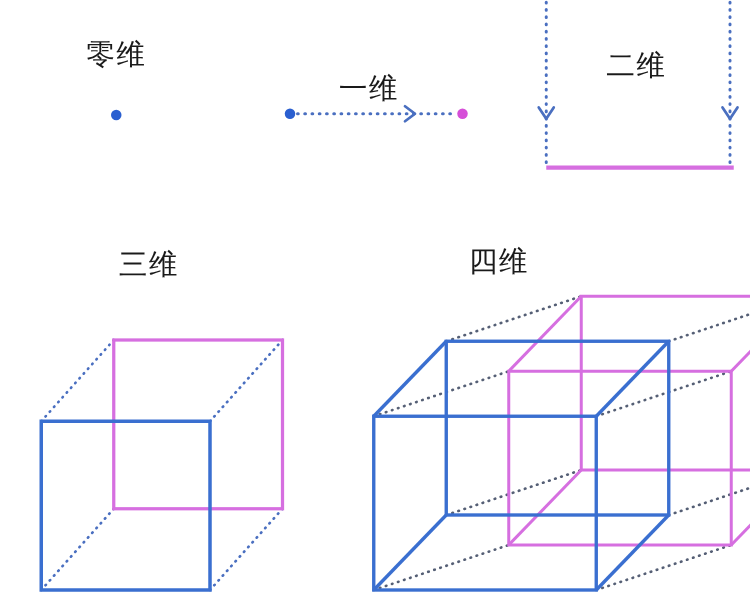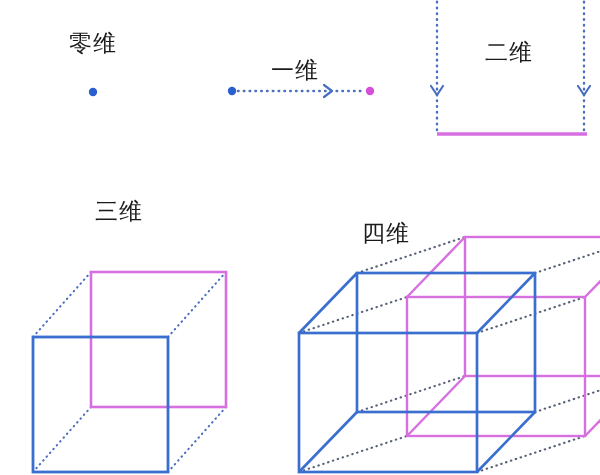--- a/index.html
+++ b/index.html
@@ -38,21 +38,21 @@
 </style>
 </head>
 <body>
 
 <div id="stage"></div>
 
 <div class="label" style="left:69px; top:32px;">零维</div>
 <div class="label" style="left:271px; top:32px;margin-top:27px;">一维</div>
 <div class="label" style="left:485px; top:41px;">二维</div>
 <div class="label" style="left:95px; top:200px;">三维</div>
-<div class="label label-sans" style="left:362px; top:198px;margin-top:24px;">四维</div>
+<div class="label label-sans" style="left:375px; top:198px;">四维</div>
 
 <svg class="fig" style="left:0; top:0;" width="600" height="475" viewBox="0 0 600 475">
 
   <g>
     <circle cx="93" cy="92" r="4.2" fill="#2a5fd0"></circle>
   </g>
 
   <g>
     <line x1="238" y1="91" x2="364" y2="91" stroke="#4a6fc0" stroke-width="2.4" stroke-linecap="round" stroke-dasharray="0.6 5.2"></line>
     <path d="M 324 85 L 332 91 L 324 97" fill="none" stroke="#4a6fc0" stroke-width="2.2" stroke-linecap="round" stroke-linejoin="round"></path>

